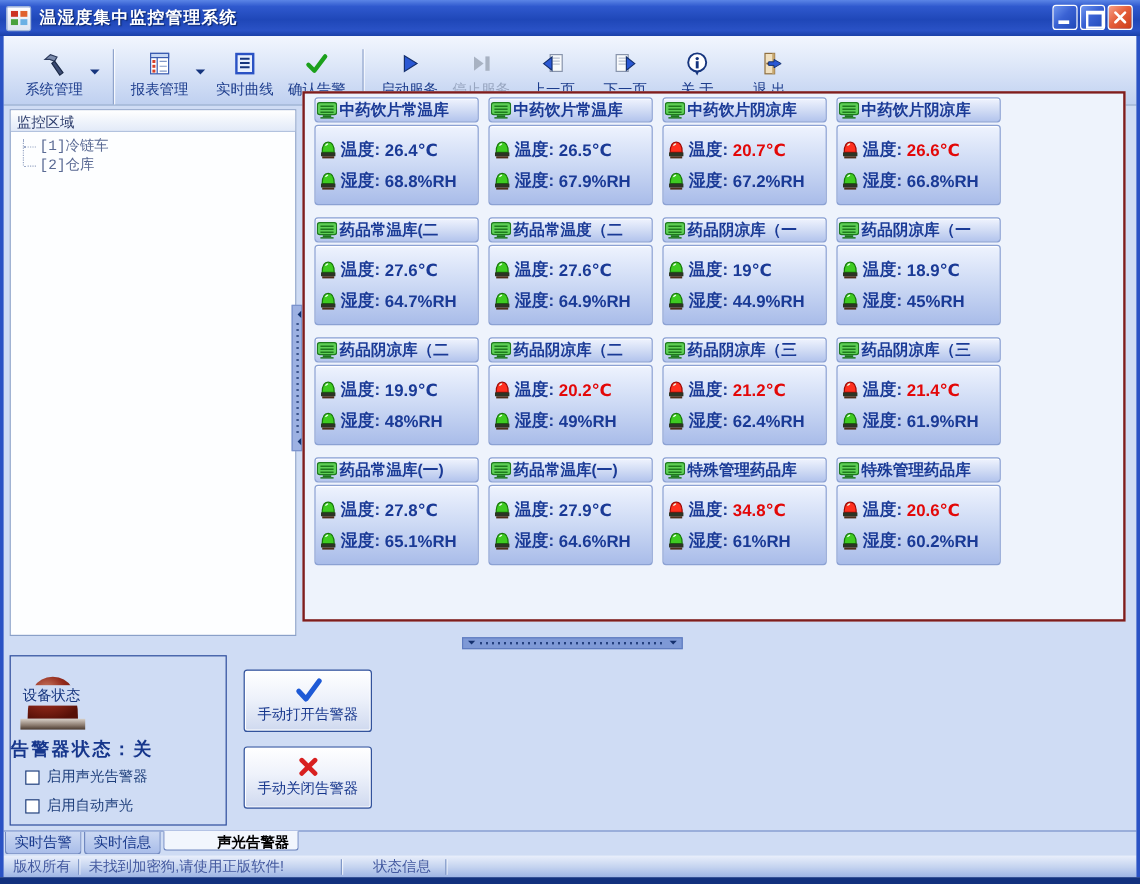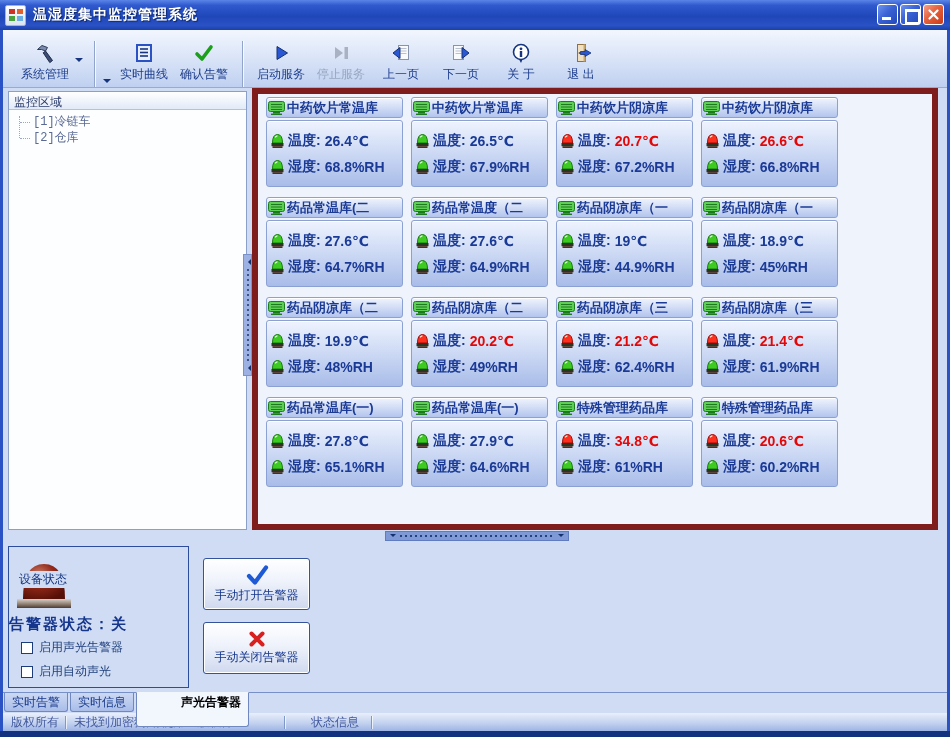--- a/index.html
+++ b/index.html
@@ -54,22 +54,22 @@
   .vsplitter .tri { position:absolute; left:1px; width:0; height:0; border:3px solid transparent; border-right-color:#10306e; }
   .vsplitter .tri.t { top:4px; } .vsplitter .tri.b { bottom:4px; }
   .hsplitter { position:absolute; left:385px; top:531px; width:184px; height:10px;
     background:#7e99d6; border:1px solid #5f7cc0; cursor:row-resize; }
   .hsplitter .dots { position:absolute; top:3px; left:14px; right:14px; height:2px;
     background-image:repeating-linear-gradient(90deg,#24407e 0 2px,transparent 2px 5px); }
   .hsplitter .tri { position:absolute; top:2px; width:0; height:0; border:3px solid transparent; border-top-color:#14306e; }
   .hsplitter .tri.l { left:4px; } .hsplitter .tri.r { right:4px; }
 
   
-  .main-panel { position:absolute; left:252px; top:88px; width:686px; height:442px;
-    background:#eef3fc; border:6px solid #7f1d1d; }
+  .main-panel { position:absolute; left:252px; top:76px; width:686px; height:442px;
+    background:#eef3fc; border:2px solid #7f1d1d; }
   .cards { position:absolute; left:8px; top:3px; display:grid;
     grid-template-columns:repeat(4,137px); column-gap:8px; row-gap:10px; }
   .card { width:137px; }
   .card-head { height:21px; display:flex; align-items:center; gap:2px; padding:0 1px;
     background:linear-gradient(180deg,#f0f4fe 0%,#ccd8f3 60%,#b3c4ed 100%);
     border:1px solid #8ba1d3; border-radius:3px; box-shadow:inset 0 1px 0 #fff;
     overflow:hidden; white-space:nowrap; cursor:pointer; }
   .card-title { font-size:13px; font-weight:bold; color:#1a3a96; }
   .card-body { margin-top:2px; height:67px; padding:7px 3px 0 4px;
     background:linear-gradient(180deg,#eef3fe 0%,#ccd9f4 50%,#a9bce9 100%);
@@ -95,21 +95,21 @@
     box-shadow:inset 0 0 0 1px #fff; display:flex; flex-direction:column; align-items:center;
     justify-content:center; gap:1px; font-size:12px; color:#16368c; cursor:pointer; white-space:nowrap; }
   .xp-btn.open { top:558px; } .xp-btn.closebtn { top:622px; }
 
   
   .tabstrip { position:absolute; left:3px; top:692px; width:944px; height:21px;
     border-top:1px solid #7890c8; display:flex; align-items:flex-start; padding-left:1px; }
   .tab { height:19px; line-height:18px; padding:0 7px; font-size:12px; color:#1a3a8c;
     background:linear-gradient(180deg,#ccd9f3,#a9bde9); border:1px solid #7088c0; border-top:none;
     border-radius:0 0 3px 3px; margin-right:2px; cursor:pointer; white-space:nowrap; }
-  .tab.active { background:#f2f6fd; color:#000; font-weight:bold; height:35px; line-height:19px;
+  .tab.active { background:#f2f6fd; color:#000; font-weight:bold; height:17px; line-height:19px;
     position:relative; margin-top:-1px; border-top:1px solid #f2f6fd; z-index:2;padding-left:44px; }
 
   .statusbar { position:absolute; left:3px; top:713px; width:944px; height:18px;
     background:linear-gradient(180deg,#e9effb 0%,#c3d2ef 55%,#9db4e4 100%);
     display:flex; align-items:center; font-size:12px; color:#43599f; }
   .sb-item { padding:0 8px; white-space:nowrap; }
   .sb-0 { width:62px; } .sb-1 { width:218px; } .sb-2 { padding-left:26px; padding-right:12px; }
   .sb-sep { width:1px; height:13px; background:#8098c8; box-shadow:1px 0 0 rgba(255,255,255,.7); }
 
   .edge-left, .edge-right { position:absolute; top:30px; bottom:6px; width:3px; background:#2a52c4; }
@@ -152,20 +152,36 @@
               <path d="M3.5 7.5 L8 3.5 L13.5 5.5 L11.5 9 L7.5 7.5 Z" fill="#7c8cac" stroke="#2c3a5c"></path>
               <path d="M11.5 9 L18.5 18.5 L15.8 20.6 L9.2 10.8 Z" fill="#3c4c74" stroke="#1c2a48"></path>
             </svg>
           </span>
           <span class="tb-label">系统管理</span>
         </div>
         <span class="tb-drop"></span>
       </div>
       <div class="tb-sep"></div>
       <div class="tb-group">
+        <div class="tb-btn">
+          <span class="icon">
+            <svg width="22" height="22" viewBox="0 0 22 22">
+              <rect x="3.5" y="2.5" width="15" height="17" fill="#fff" stroke="#3a5cb0"></rect>
+              <rect x="3.5" y="2.5" width="15" height="3.5" fill="#c8d8f4" stroke="#3a5cb0"></rect>
+              <line x1="9" y1="6" x2="9" y2="19.5" stroke="#3a5cb0"></line>
+              <rect x="5" y="8" width="2.5" height="2.5" fill="#d84028"></rect>
+              <rect x="5" y="12" width="2.5" height="2.5" fill="#d84028"></rect>
+              <rect x="5" y="16" width="2.5" height="2.5" fill="#d84028"></rect>
+              <line x1="11" y1="9.2" x2="17" y2="9.2" stroke="#8098c8"></line>
+              <line x1="11" y1="13.2" x2="17" y2="13.2" stroke="#8098c8"></line>
+              <line x1="11" y1="17.2" x2="17" y2="17.2" stroke="#8098c8"></line>
+            </svg>
+          </span>
+          <span class="tb-label">报表管理</span>
+        </div>
         <span class="tb-drop"></span>
       </div>
       <div class="tb-group">
         <div class="tb-btn">
           <span class="icon">
             <svg width="22" height="22" viewBox="0 0 22 22">
               <rect x="4" y="3" width="14" height="16" fill="#e8f0fe" stroke="#2a52c4" stroke-width="2"></rect>
               <line x1="7" y1="7" x2="15" y2="7" stroke="#16357e" stroke-width="1.6"></line>
               <line x1="7" y1="10.5" x2="15" y2="10.5" stroke="#16357e" stroke-width="1.6"></line>
               <line x1="7" y1="14" x2="15" y2="14" stroke="#16357e" stroke-width="1.6"></line>

